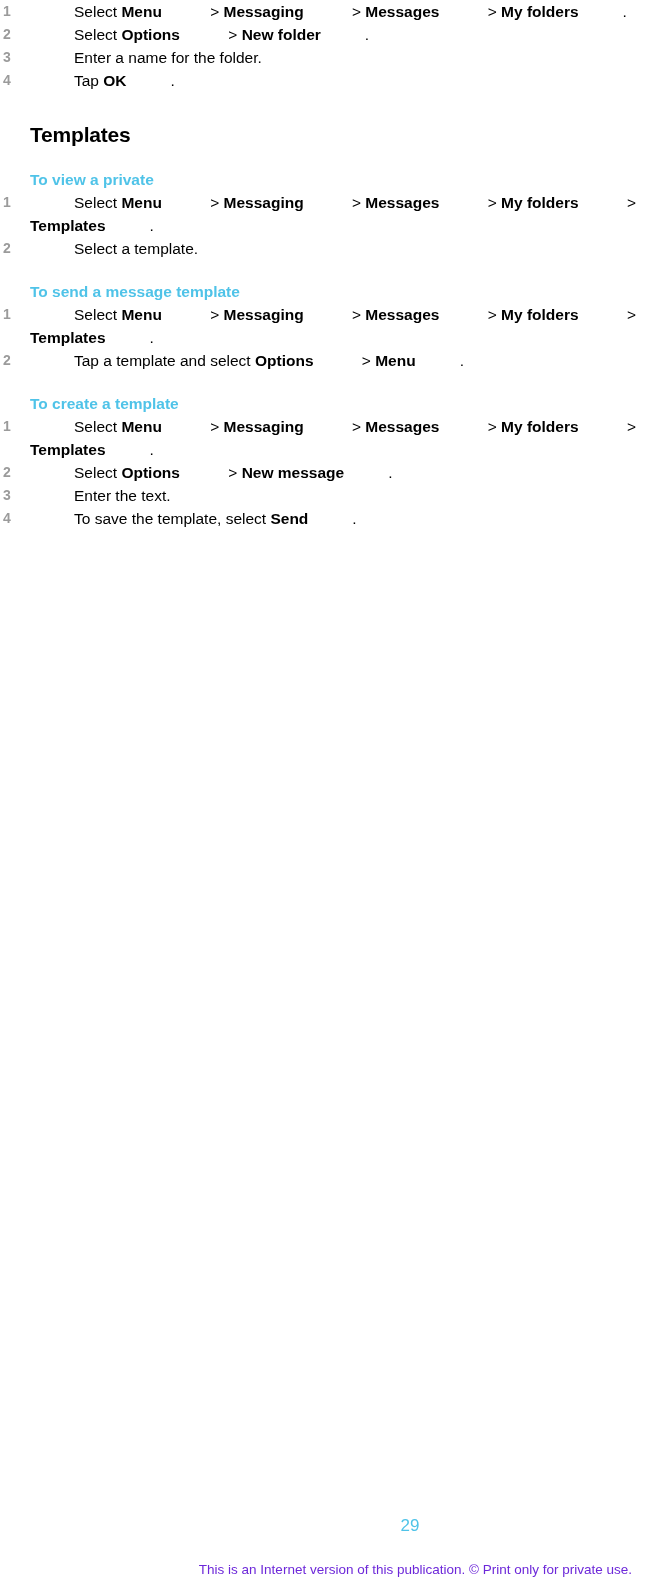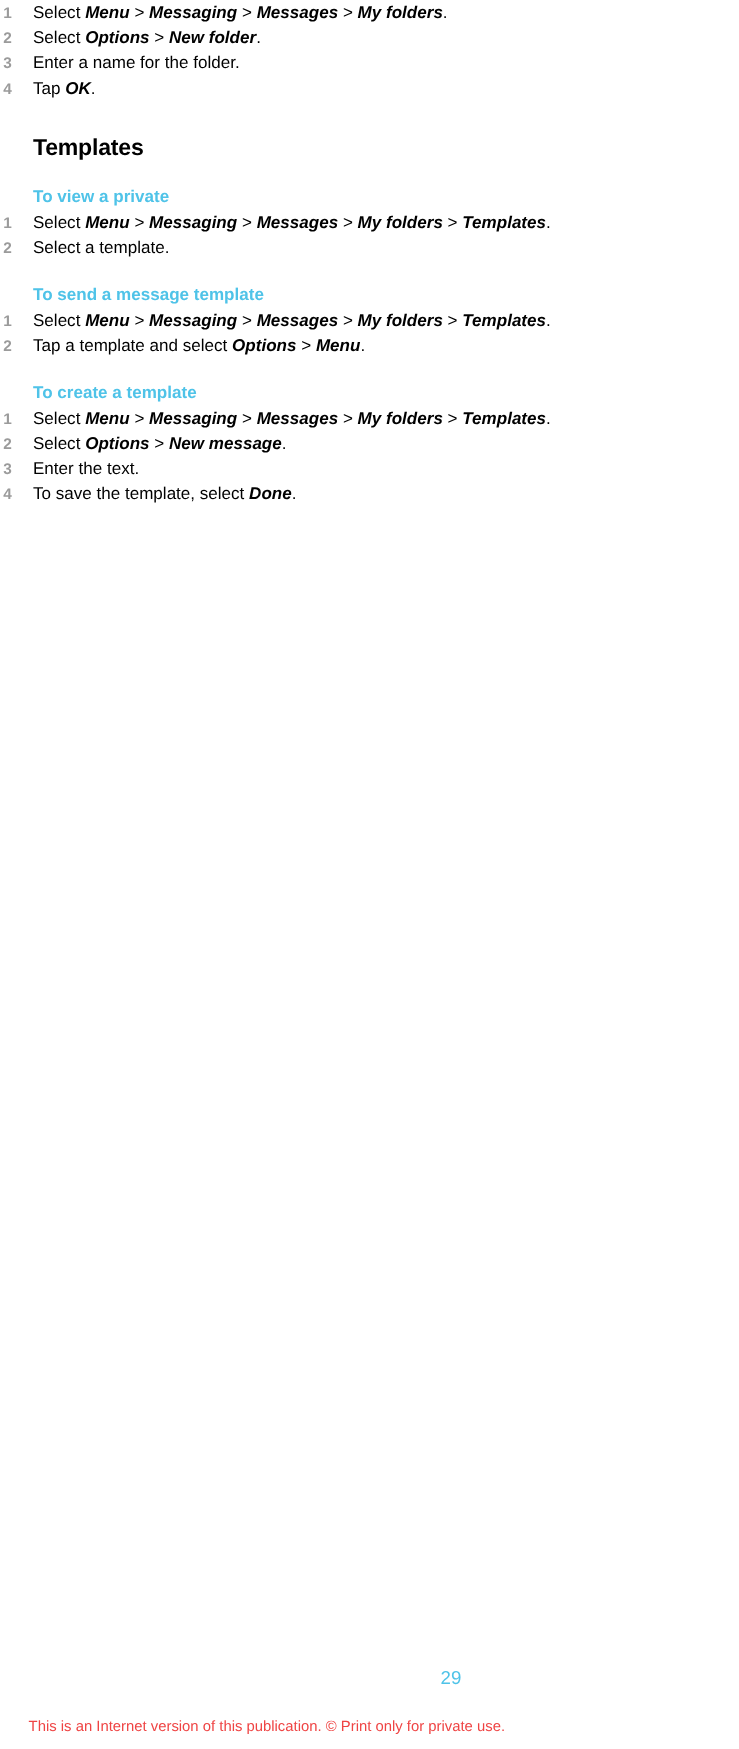--- a/index.html
+++ b/index.html
@@ -68,44 +68,44 @@
     position: absolute;
     left: 3px;
     top: 0;
     width: 18px;
     text-align: left;
     color: #9b9b9b;
     font-weight: bold;
     font-size: 14px;
     line-height: 23px;
   }
-  .b { font-weight: bold; font-style: italic; }
-  .gt { font-weight: normal; color: #000; }
+  .b { font-weight: bold; }
+  .gt { font-weight: normal; color: #000; margin-left: 44px; }
   .gap-large { height: 30px; }
   .gap-med   { height: 22px; }
 
   
   .page-number {
     position: absolute;
     left: 0;
     top: 1515px;
     width: 820px;
     text-align: center;
     color: #4fc3e8;
     font-size: 17px;
     line-height: 22px;
     font-weight: normal;
   }
   .footer-note {
     position: absolute;
     left: 0;
     top: 1561px;
     width: 632px;
-    text-align: left;
-    color: #ef4444;
+    text-align: right;
+    color: #6d28d9;
     font-size: 13.5px;
     line-height: 18px;
     padding-left: 26px;
     box-sizing: border-box;
     white-space: nowrap;
   }
 </style>
 </head>
 <body>
 
@@ -140,21 +140,21 @@
           <li><span class="num">2</span><span><span class="gt">Tap a template and select </span><span class="b">Options</span><span class="gt"> &gt; </span><span class="b">Menu</span><span class="gt">.</span></span></li>
         </ol>
       </div>
       <div class="gap-med"></div>
       <div>
         <div class="proc-heading">To create a template</div>
         <ol class="steps">
           <li><span class="num">1</span><span><span class="gt">Select </span><span class="b">Menu</span><span class="gt"> &gt; </span><span class="b">Messaging</span><span class="gt"> &gt; </span><span class="b">Messages</span><span class="gt"> &gt; </span><span class="b">My folders</span><span class="gt"> &gt; </span><span class="b">Templates</span><span class="gt">.</span></span></li>
           <li><span class="num">2</span><span><span class="gt">Select </span><span class="b">Options</span><span class="gt"> &gt; </span><span class="b">New message</span><span class="gt">.</span></span></li>
           <li><span class="num">3</span><span><span class="gt">Enter the text.</span></span></li>
-          <li><span class="num">4</span><span><span class="gt">To save the template, select </span><span class="b">Done</span><span class="gt">.</span></span></li>
+          <li><span class="num">4</span><span><span class="gt">To save the template, select </span><span class="b">Send</span><span class="gt">.</span></span></li>
         </ol>
       </div>
     </div>
 
   <div class="page-number">29</div>
 
   <div class="footer-note">This is an Internet version of this publication. © Print only for private use.</div>
 
 </div>
 

